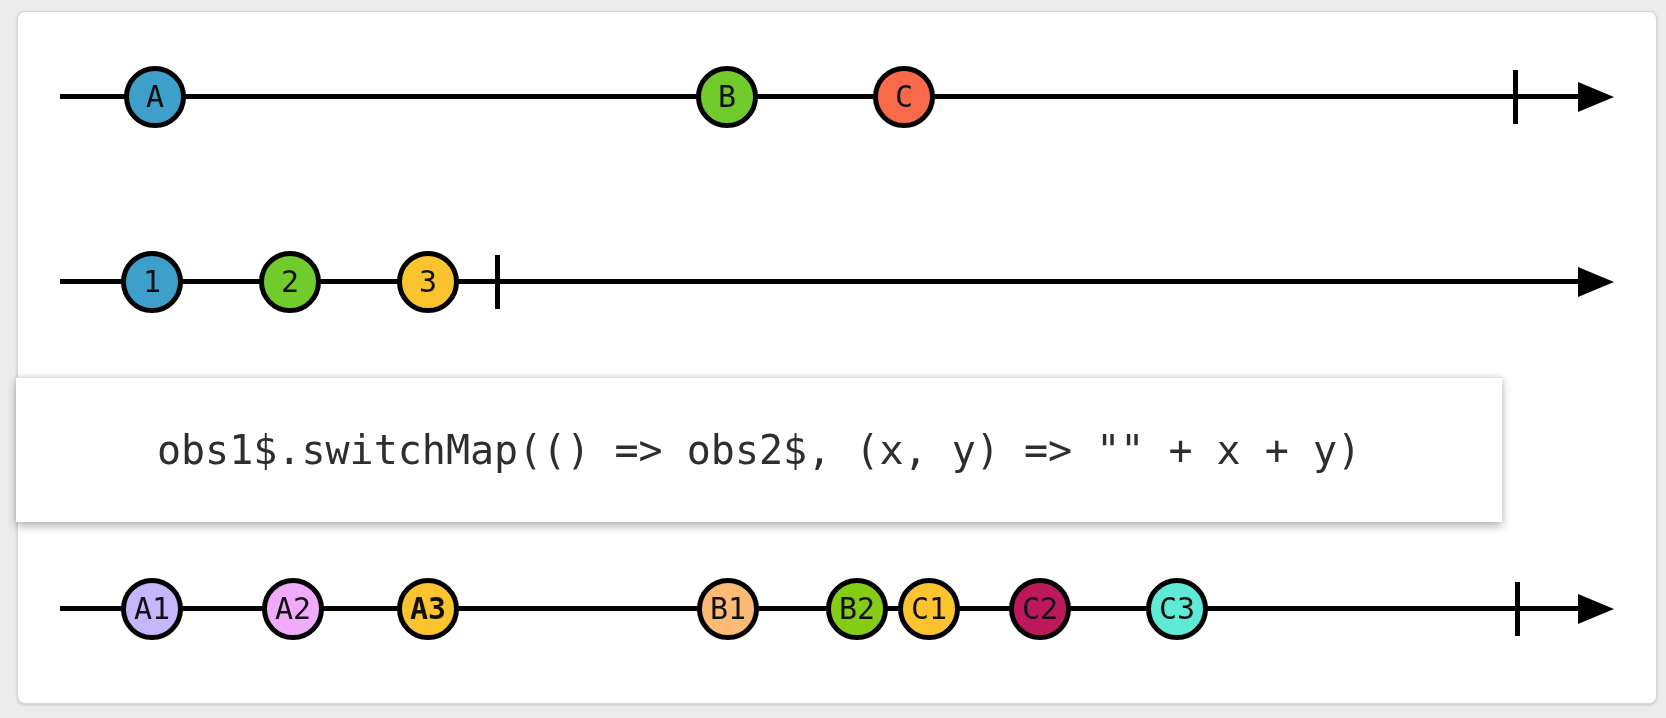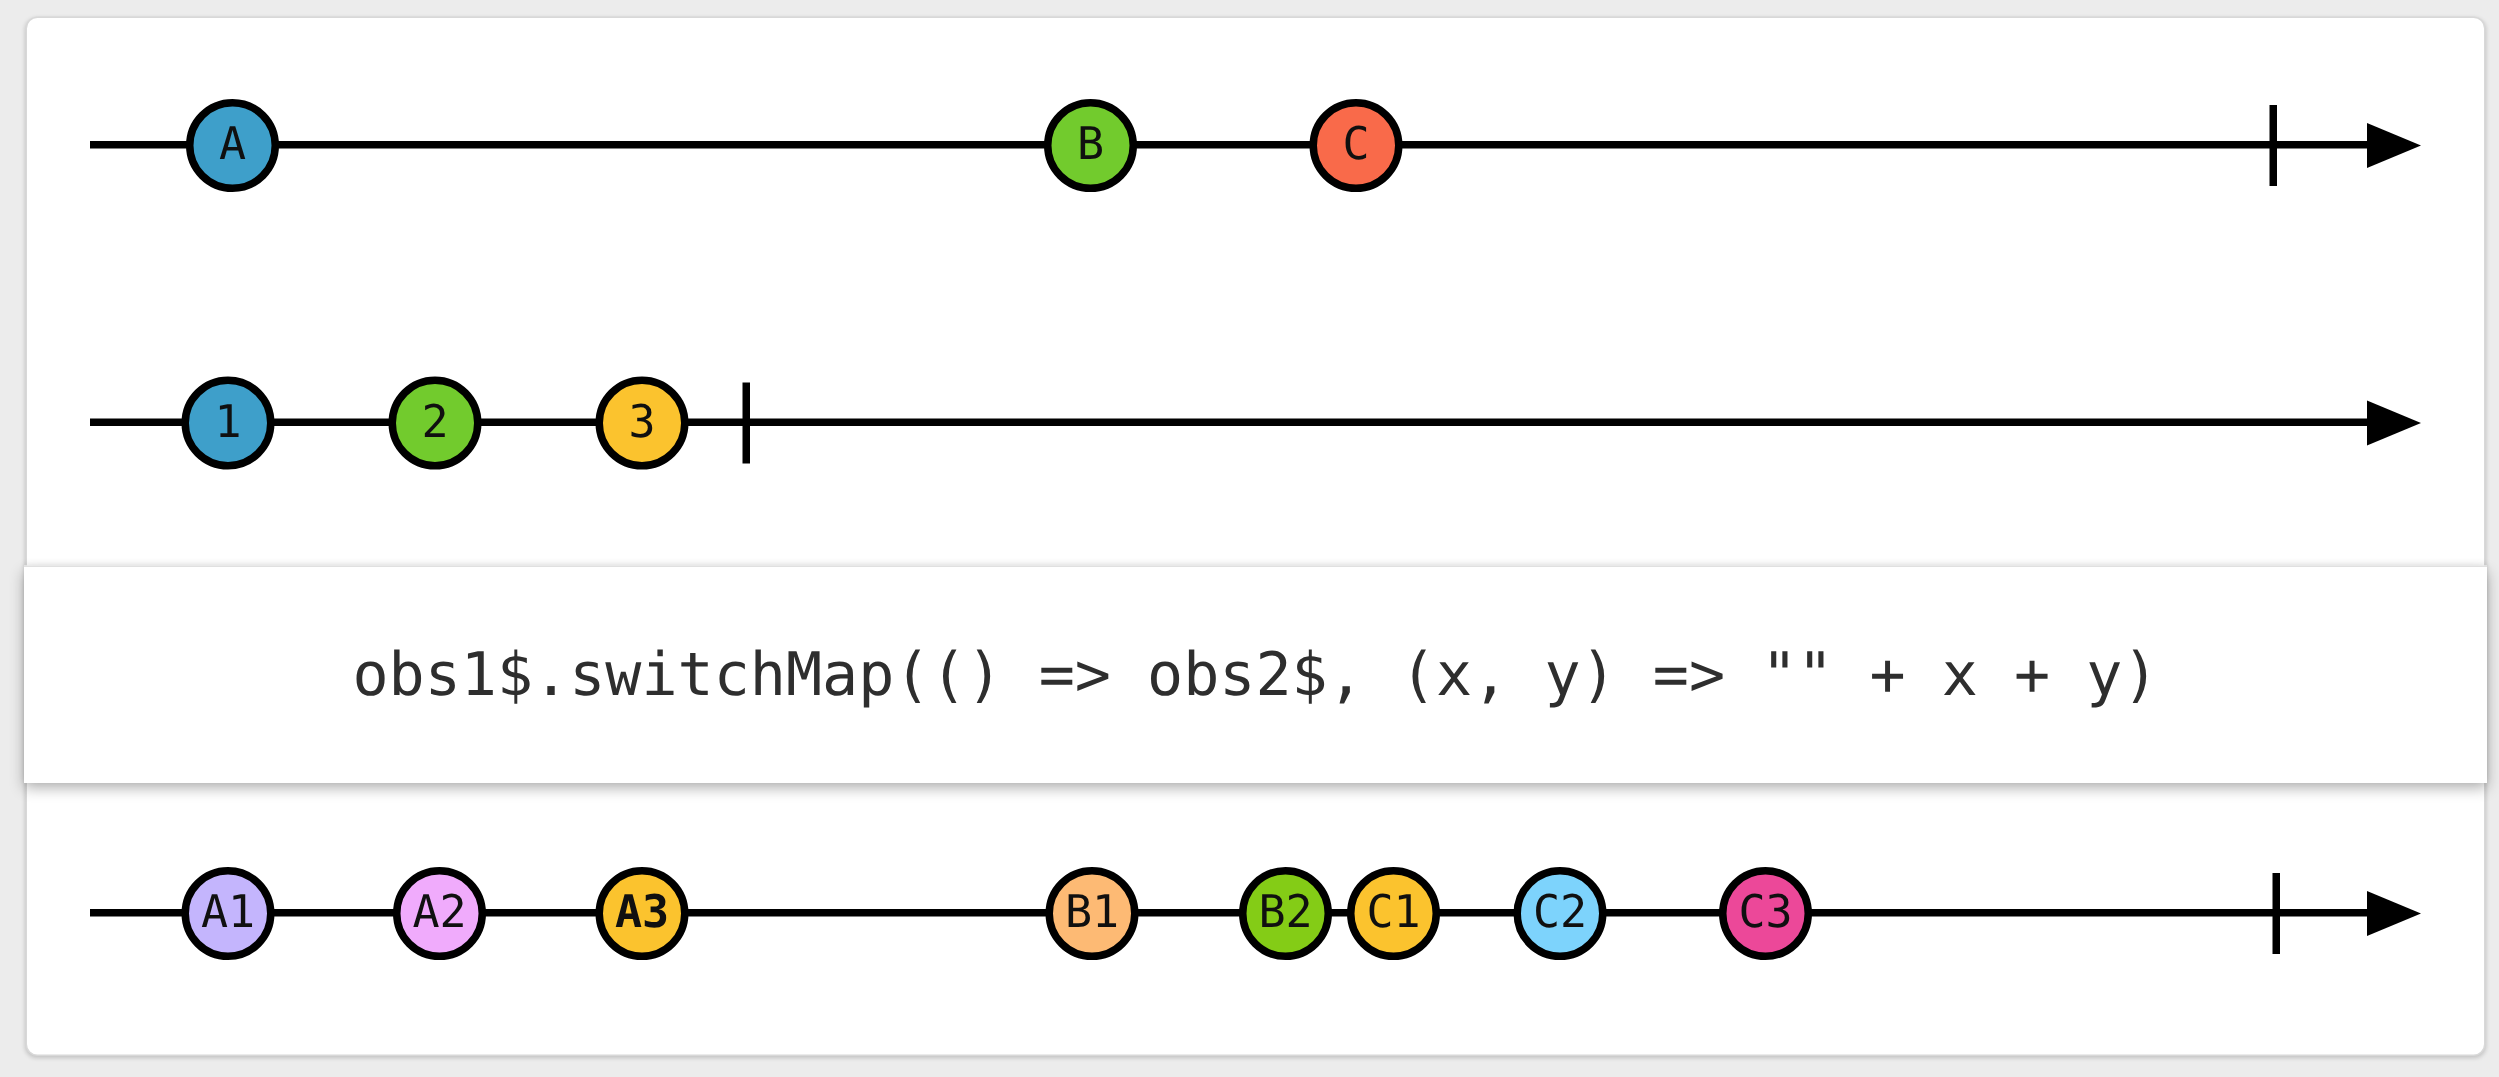--- a/index.html
+++ b/index.html
@@ -22,21 +22,21 @@
     height: 691px;
     background: #ffffff;
     border: 1px solid #d8d8d8;
     border-radius: 8px;
     box-shadow: 0 1px 3px rgba(0,0,0,0.18);
   }
   .code-strip {
     position: absolute;
     left: 16px;
     top: 377px;
-    width: 1642px;
+    width: 1486px;
     height: 144px;
     background: #ffffff;
     border-top: 1px solid #e0e0e0;
     box-shadow: 0 4px 9px rgba(0,0,0,0.30), 0 -1px 4px rgba(0,0,0,0.07);
     display: flex;
     align-items: center;
     justify-content: center;
     z-index: 5;
   }
   .code-strip code {
@@ -122,20 +122,20 @@
       <div class="timeline" style="top: 549px;">
         <div class="tl-line" style="left: 60px; width: 1524px; background: rgb(0, 0, 0);"></div>
         <div class="tl-arrow" style="left: 1578px; border-left-color: rgb(0, 0, 0);"></div>
         <div class="tl-tick" style="left: 1515px; background: rgb(0, 0, 0);"></div>
         <div class="marble" style="left: 121px; background: #c4b5fd; border-color: rgb(0, 0, 0);">A1</div>
         <div class="marble" style="left: 262px; background: #f0abfc; border-color: rgb(0, 0, 0);">A2</div>
         <div class="marble" style="left: 397px; background: rgb(251, 195, 46); border-color: rgb(0, 0, 0); font-weight: bold;">A3</div>
         <div class="marble" style="left: 697px; background: #fdba74; border-color: rgb(0, 0, 0);">B1</div>
         <div class="marble" style="left: 826px; background: #84cc16; border-color: rgb(0, 0, 0);">B2</div>
         <div class="marble" style="left: 898px; background: rgb(251, 195, 46); border-color: rgb(0, 0, 0);">C1</div>
-        <div class="marble" style="left: 1009px; background: #7dd3fc; border-color: rgb(0, 0, 0);">C2</div>
-        <div class="marble" style="left: 1146px; background: #ec4899; border-color: rgb(0, 0, 0);">C3</div>
+        <div class="marble" style="left: 1009px; background: #be185d; border-color: rgb(0, 0, 0);">C2</div>
+        <div class="marble" style="left: 1146px; background: #5eead4; border-color: rgb(0, 0, 0);">C3</div>
       </div>
     </div>
   <div class="code-strip">
     <code>obs1$.switchMap(() =&gt; obs2$, (x, y) =&gt; "" + x + y)</code>
   </div>
 </div>
 
 </body></html>

